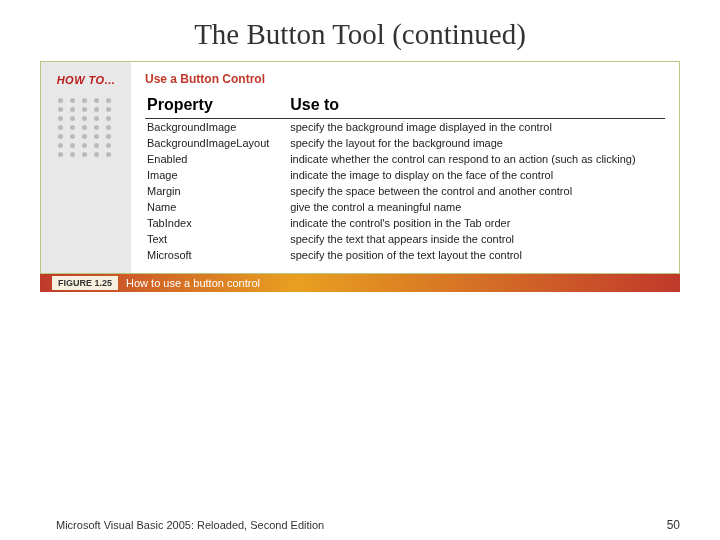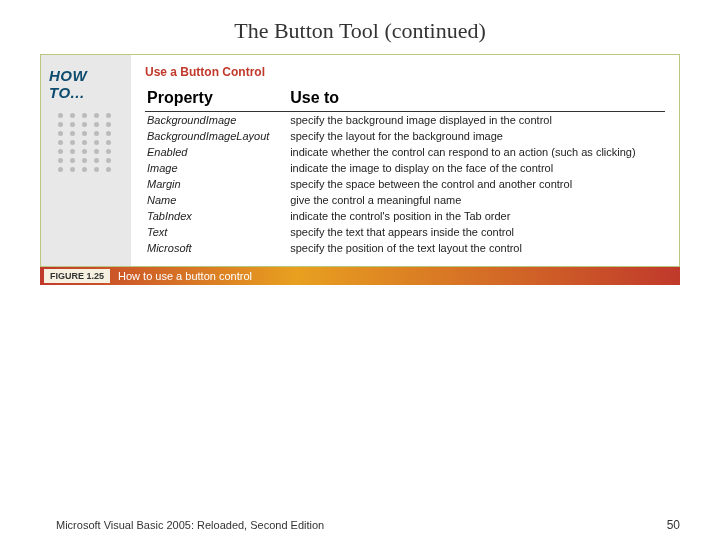--- a/index.html
+++ b/index.html
@@ -7,21 +7,21 @@
       width: 720px;
       height: 540px;
       background: #ffffff;
       font-family: Georgia, 'Times New Roman', serif;
       overflow: hidden;
       position: relative;
     }
 
     .page-title {
       text-align: center;
-      font-size: 22px;
+      font-size: 29px;
       font-weight: normal;
       color: #333;
       padding: 18px 0 10px 0;
       font-family: Georgia, serif;
     }
 
     .main-content {
       display: flex;
       justify-content: center;
       padding: 0 40px;
@@ -38,23 +38,23 @@
       width: 90px;
       background: #e8e8e8;
       display: flex;
       flex-direction: column;
       align-items: center;
       padding: 12px 8px;
       position: relative;
     }
 
     .how-to-label {
-      font-size: 15px;
-      font-weight: bold;
-      color: #0c4a6e;
+      font-size: 11px;
+      font-weight: bold;
+      color: #b91c1c;
       font-family: Arial, sans-serif;
       text-transform: uppercase;
       letter-spacing: 0.5px;
       margin-bottom: 8px;
       font-style: italic;
     }
 
     .dot-pattern {
       display: grid;
       grid-template-columns: repeat(5, 8px);
@@ -98,33 +98,32 @@
     }
 
     .property-table tbody tr td {
       padding: 2px 6px 2px 2px;
       vertical-align: top;
       font-size: 11px;
       color: #222;
     }
 
     .property-table tbody tr td:first-child {
-      font-style: italic;
       white-space: nowrap;
       padding-right: 10px;
       min-width: 110px;
     }
 
     .figure-bar {
       background: linear-gradient(to right, #c0392b 0%, #e8a020 40%, #c0392b 100%);
       height: 18px;
       width: 640px;
       display: flex;
       align-items: center;
-      padding: 0 4px;
+      padding: 0 12px;
       position: relative;
     }
 
     .figure-label-area {
       display: flex;
       align-items: center;
       gap: 0;
       width: 100%;
     }
 

